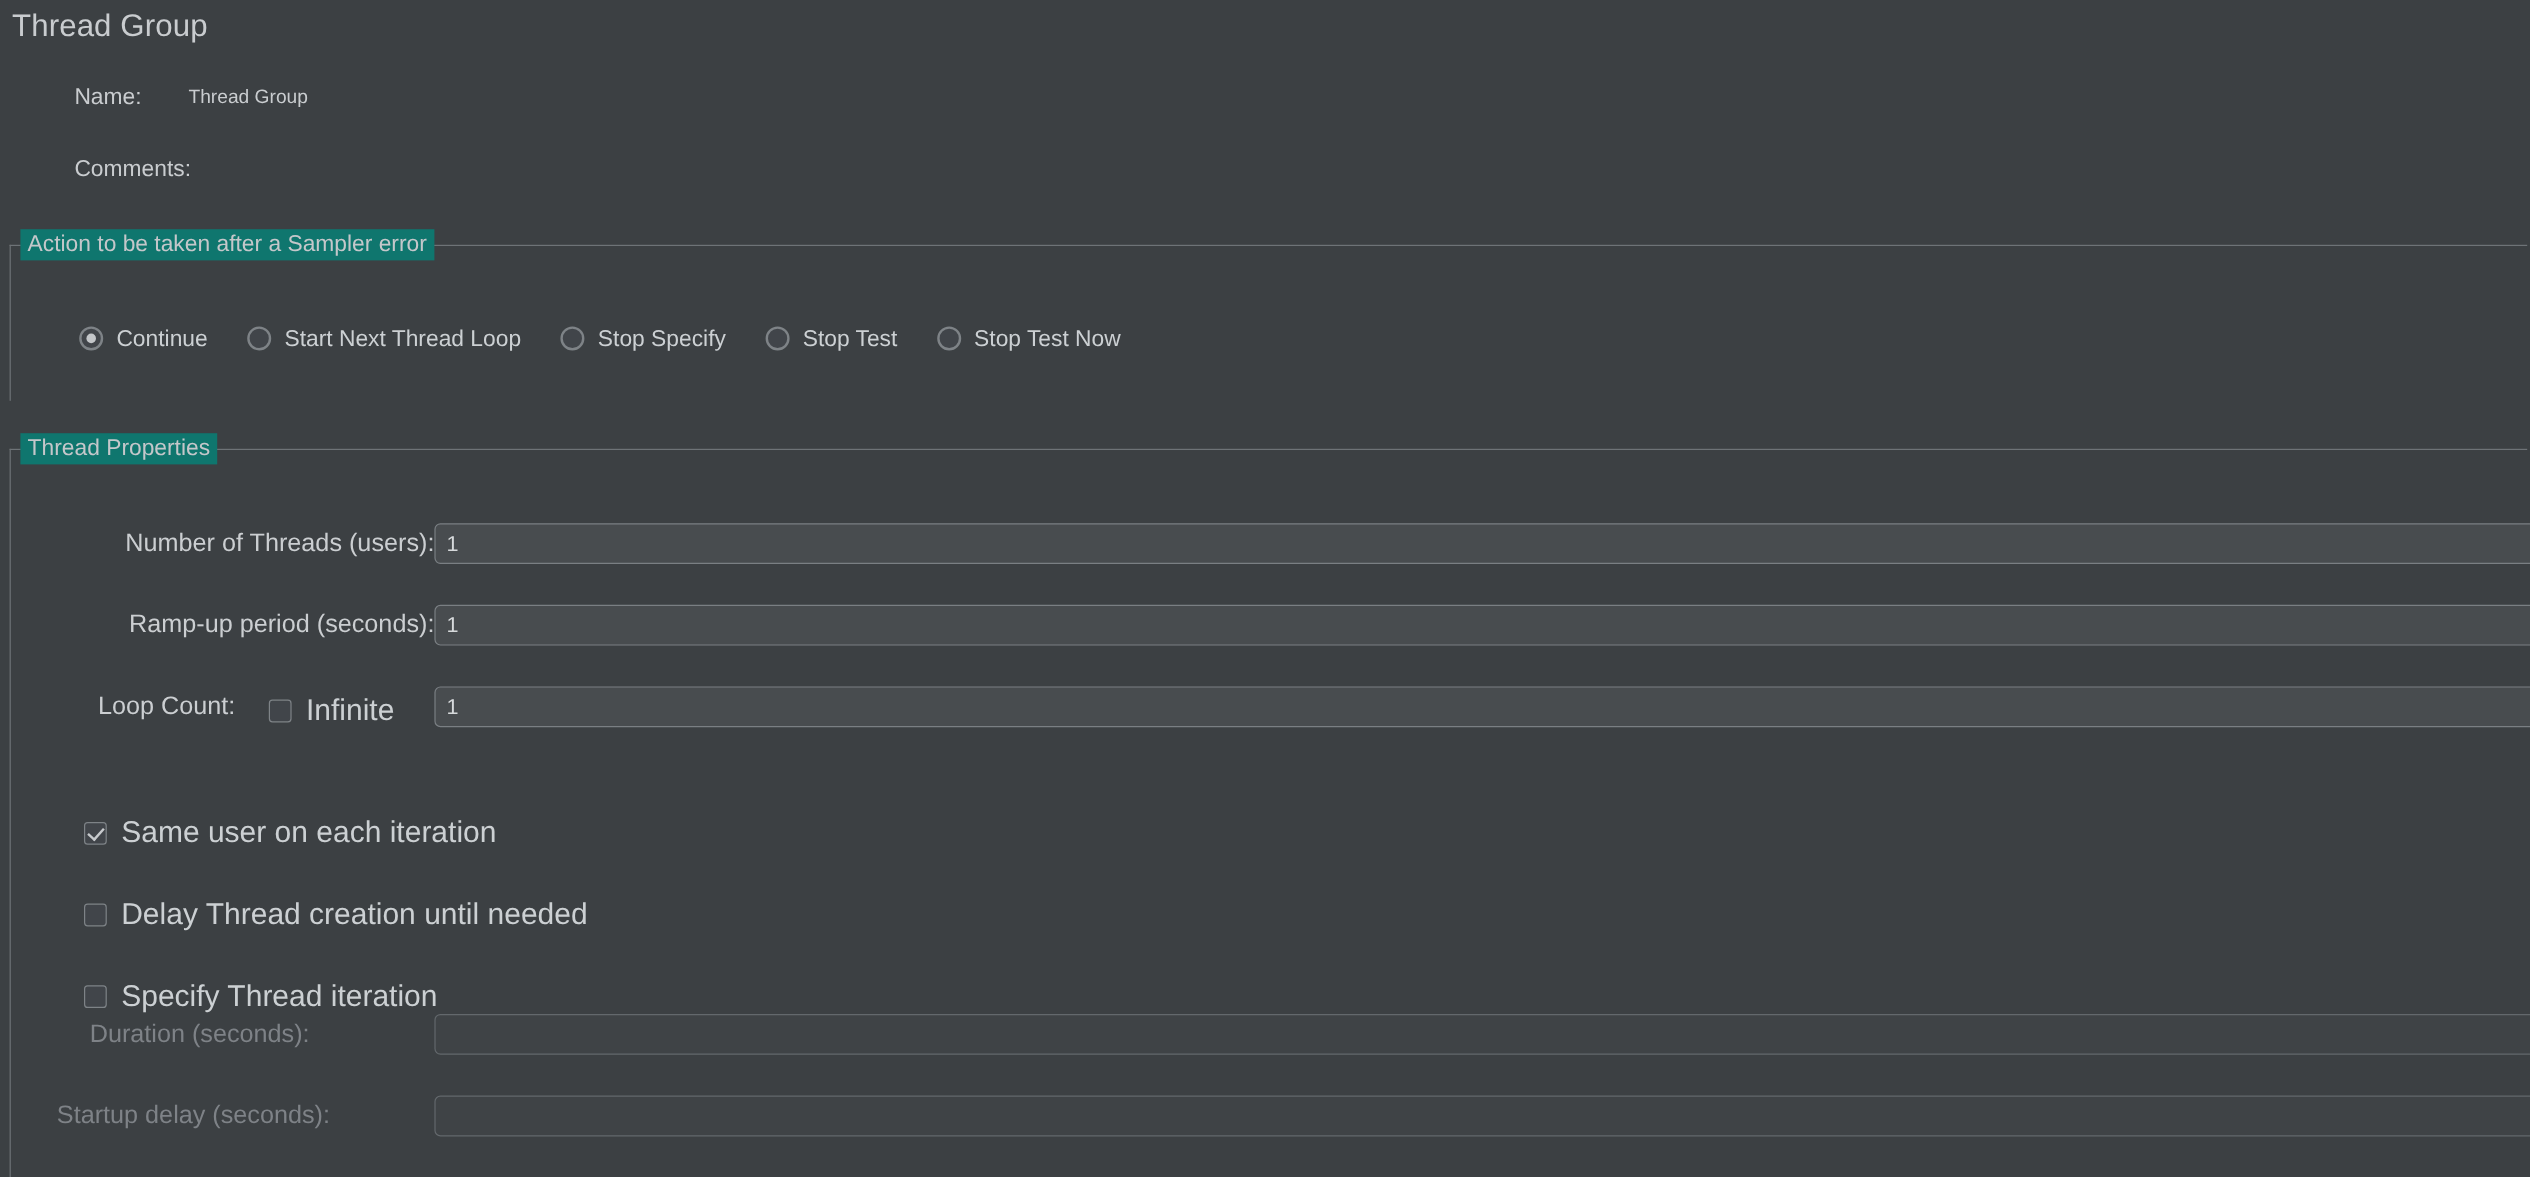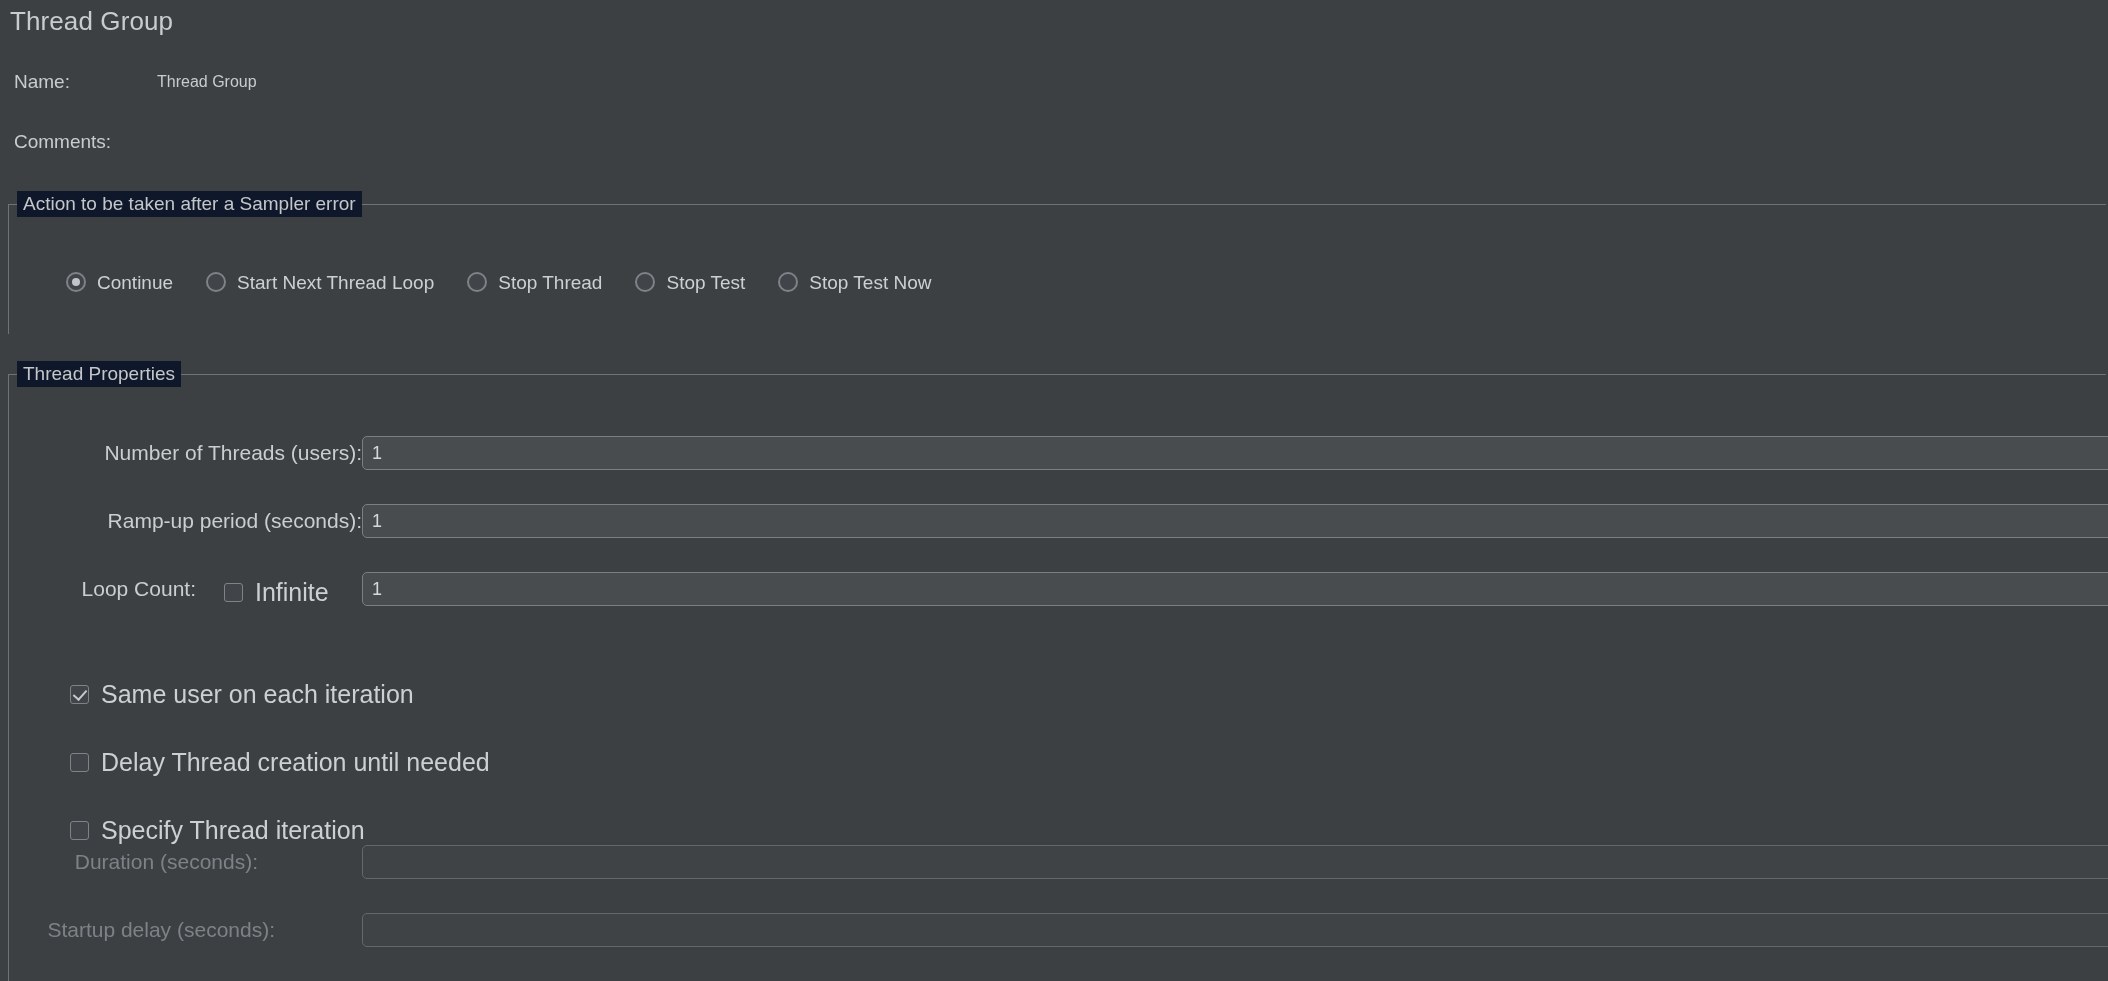--- a/index.html
+++ b/index.html
@@ -36,34 +36,35 @@
     left: 0;
     height: 38px;
     display: flex;
     align-items: center;
   }
   .toprow .lbl {
     font-size: 19px;
     color: #c9cccf;
     white-space: nowrap;
     padding-left: 14px;
+    margin-left: 48px;
   }
 
   
   .group {
     position: absolute;
     left: 8px;
     border-top: 1px solid #6e7377;
     border-left: 1px solid #6e7377;
   }
   .group > .group-title {
     position: absolute;
     top: -14px;
     left: 8px;
-    background: #0f172a;
+    background: #0f766e;
     padding: 0 6px;
     font-size: 19px;
     color: #c4c7ca;
     white-space: nowrap;
     line-height: 26px;
   }
 
   
   .radio-row {
     position: absolute;
@@ -202,21 +203,21 @@
   <label class="radio-item">
     <span class="radio-mark selected"></span>
     <span class="radio-label">Continue</span>
   </label>
   <label class="radio-item">
     <span class="radio-mark"></span>
     <span class="radio-label">Start Next Thread Loop</span>
   </label>
   <label class="radio-item">
     <span class="radio-mark"></span>
-    <span class="radio-label">Stop Thread</span>
+    <span class="radio-label">Stop Specify</span>
   </label>
   <label class="radio-item">
     <span class="radio-mark"></span>
     <span class="radio-label">Stop Test</span>
   </label>
   <label class="radio-item">
     <span class="radio-mark"></span>
     <span class="radio-label">Stop Test Now</span>
   </label>
 </div>

